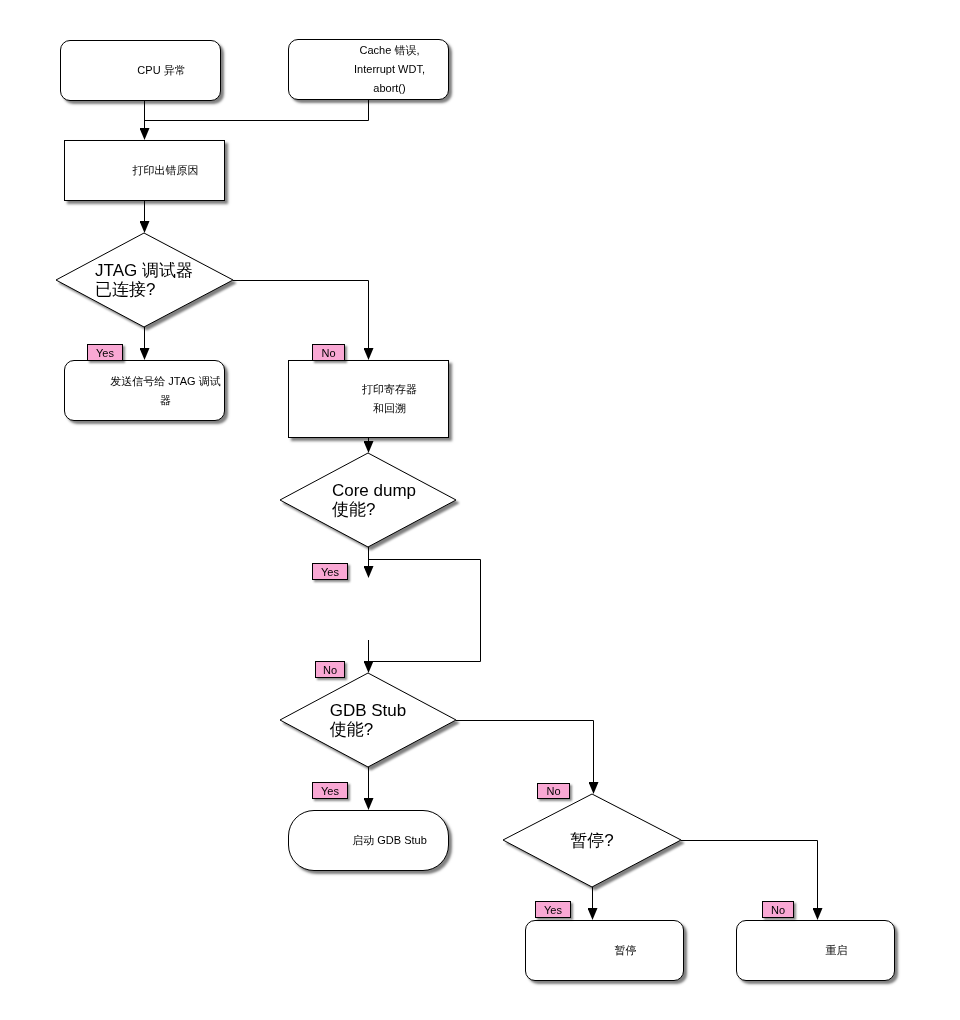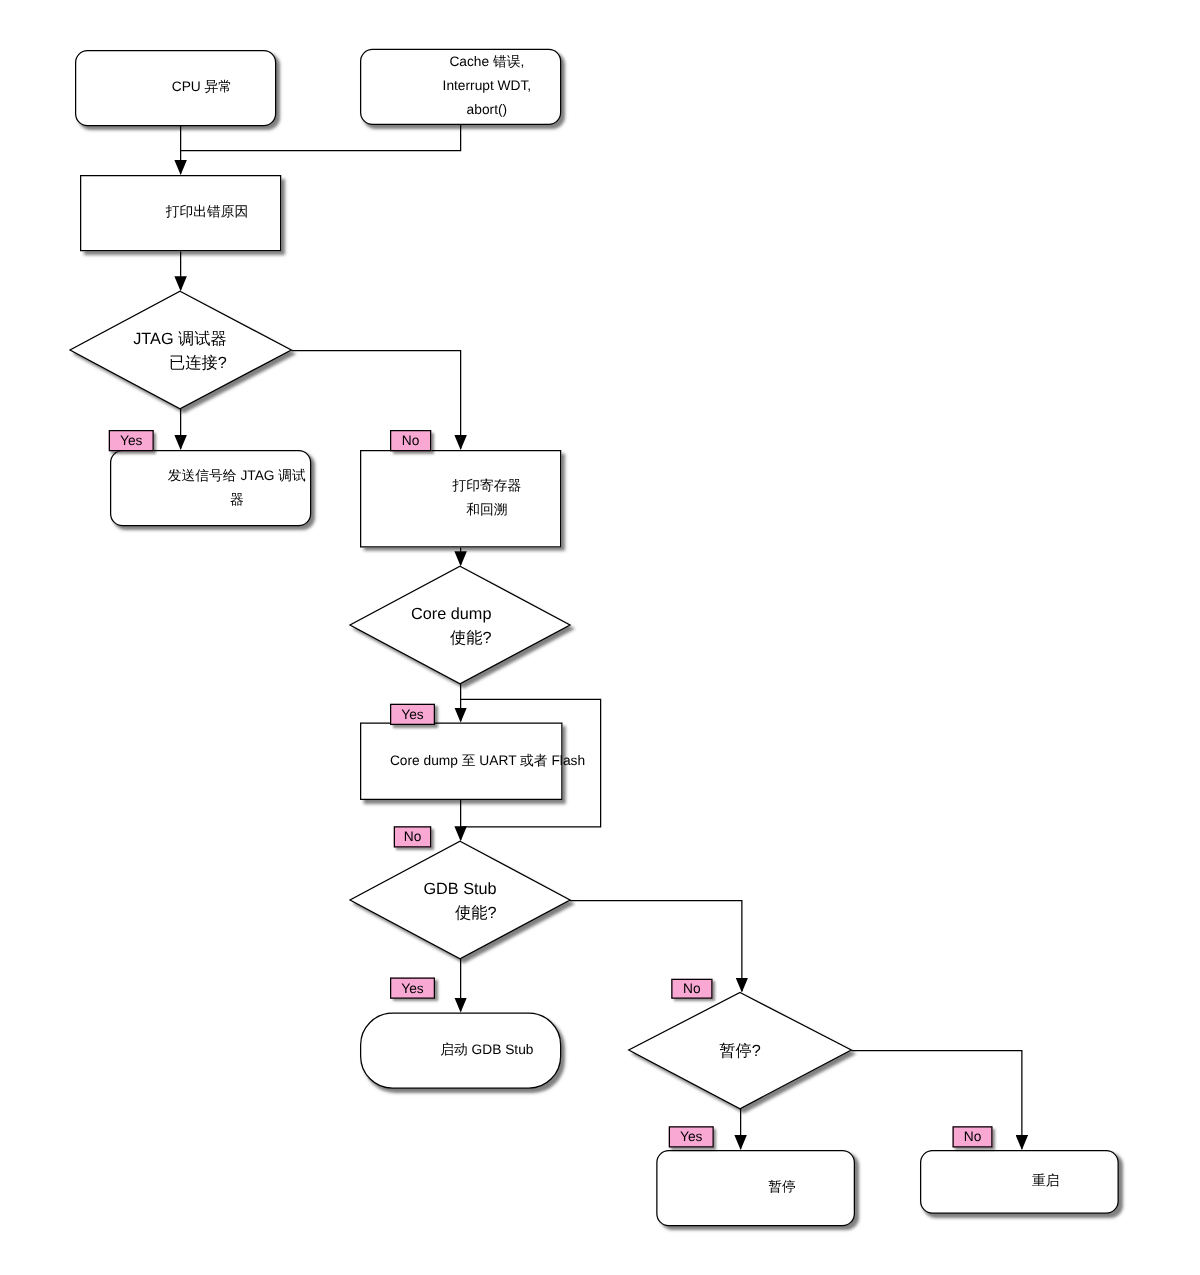--- a/index.html
+++ b/index.html
@@ -40,22 +40,22 @@
     border-radius: 10px;
   }
   .node.nowrap {
     white-space: nowrap;
   }
   .dlabel {
     position: absolute;
     display: flex;
     align-items: center;
     justify-content: center;
-    text-align: right;
-    font-size: 13px;
+    text-align: left;
+    font-size: 17px;
     line-height: 19px;
     white-space: pre-line;
     pointer-events: none;
   }
   .tag {
     position: absolute;
     box-sizing: border-box;
     background: #f9a8d4;
     border: 1px solid #000000;
     display: flex;
@@ -105,37 +105,36 @@
   </svg>
 
   <div class="node rounded" style="left:60px; top:40px; width:161px; height:61px;">CPU 异常</div>
 
   <div class="node rounded" style="left:288px; top:39px; width:161px; height:61px;">Cache 错误,
 Interrupt WDT,
 abort()</div>
 
   <div class="node" style="left:64px; top:140px; width:161px; height:61px;">打印出错原因</div>
 
-  <div class="node rounded" style="left:64px; top:360px; width:161px; height:61px;margin-left:24px;">发送信号给 JTAG 调试器</div>
+  <div class="node rounded" style="left:64px; top:360px; width:161px; height:61px;">发送信号给 JTAG 调试器</div>
 
   <div class="node" style="left:288px; top:360px; width:161px; height:78px;">打印寄存器
 和回溯</div>
 
-  <div class="node nowrap" style="left:288px; top:578px; width:162px; height:62px;">Core dump 至 UART 或者 Flash</div>
 
   <div class="node rounded" style="left:288px; top:810px; width:161px; height:61px;border-radius:26px;">启动 GDB Stub</div>
 
   <div class="node rounded" style="left:525px; top:920px; width:159px; height:61px;">暂停</div>
 
-  <div class="node rounded" style="left:736px; top:920px; width:159px; height:51px;">重启</div>
+  <div class="node rounded" style="left:736px; top:920px; width:159px; height:61px;">重启</div>
 
   <div class="dlabel" style="left:74px; top:259px; width:140px; height:42px;">JTAG 调试器
 已连接?</div>
 
-  <div class="dlabel" style="left:291px; top:479px; width:140px; height:42px;">Core dump
+  <div class="dlabel" style="left:304px; top:479px; width:140px; height:42px;">Core dump
 使能?</div>
 
   <div class="dlabel" style="left:298px; top:699px; width:140px; height:42px;">GDB Stub
 使能?</div>
 
   <div class="dlabel" style="left:522px; top:829px; width:140px; height:22px;">暂停?</div>
 
   <div class="tag" style="left:87px; top:344px; width:36px; height:17px;">Yes</div>
 
   <div class="tag" style="left:312px; top:344px; width:33px; height:17px;">No</div>

